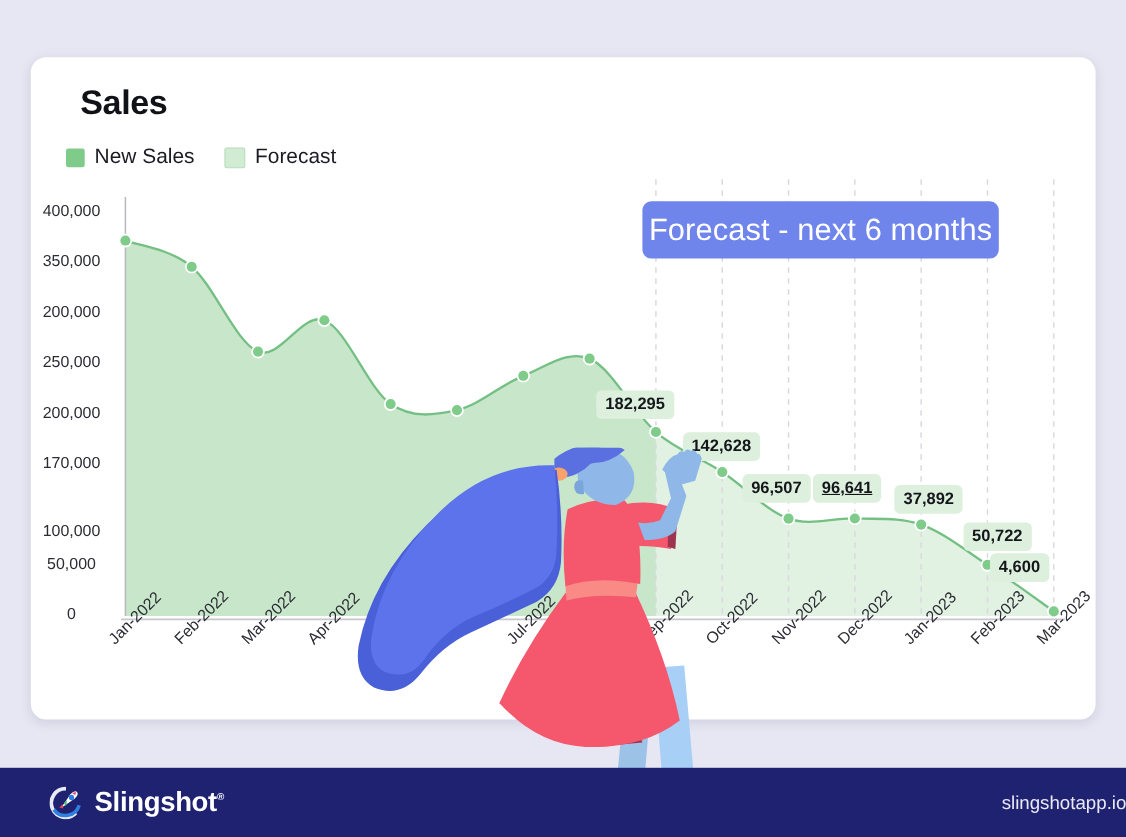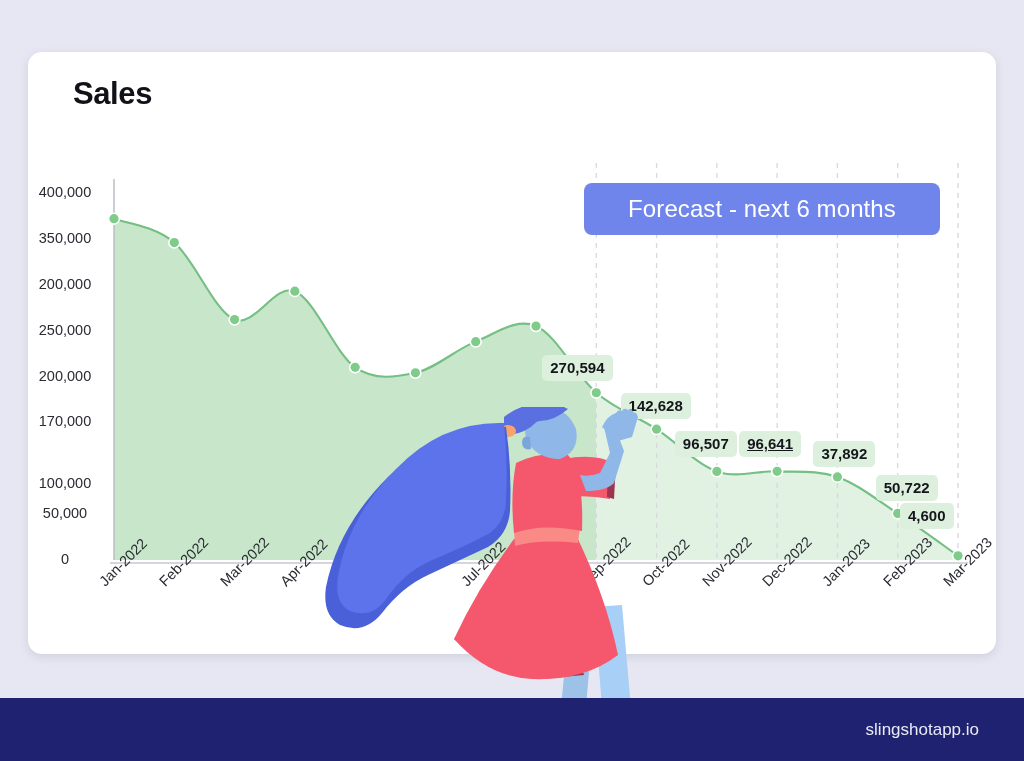--- a/index.html
+++ b/index.html
@@ -43,46 +43,56 @@
 
   
   .data-label{
     position:absolute;background:#ddf0dd;border-radius:5px;
     padding:4px 8px 5px;font-size:15px;font-weight:bold;color:#15161c;
     white-space:nowrap;
   }
 
   
   #forecast-callout{
-    position:absolute;left:556px;top:131px;width:356px;height:52px;
+    position:absolute;left:556px;top:131px;width:324px;height:52px;
     background:#6f85ec;border-radius:8px;
     display:flex;align-items:center;justify-content:center;
-    color:#ffffff;font-size:24px;letter-spacing:.1px;
+    color:#ffffff;font-size:28px;letter-spacing:.1px;
   }
 
   
   #illustration{position:absolute;left:290px;top:355px;width:330px;height:406px;pointer-events:none;}
 
   
   #footer{
     position:absolute;left:0;bottom:0;width:1024px;height:63px;
     background:#1f2270;display:flex;align-items:center;
   }
   #brand{display:flex;align-items:center;gap:11px;margin-left:45px;}
   #brand-name{color:#fff;font-size:25px;font-weight:bold;letter-spacing:-.3px;position:relative;}
   #brand-tm{font-size:9px;vertical-align:super;}
-  #footer-url{margin-left:auto;margin-right:45px;color:#e9eaf6;font-size:17px;}
+  #footer-url{margin-left:auto;color:#e9eaf6;font-size:17px;}
 </style>
 </head>
 <body>
 
 <div id="card">
 
   <div id="chart-title">Sales</div>
 
+  <div id="legend">
+    <div class="legend-item">
+      <span class="legend-swatch" style="background:#7ecb8a"></span>
+      <span class="legend-label">New Sales</span>
+    </div>
+    <div class="legend-item">
+      <span class="legend-swatch" style="background:#d2ecd4;border:1px solid #b6dcb9"></span>
+      <span class="legend-label">Forecast</span>
+    </div>
+  </div>
 
   <div id="plot-area">
     <svg id="plot-svg" width="968" height="602">
         <defs>
           <clipPath id="clipA">
             <rect x="80" y="101" width="488.2857142857142" height="447"></rect>
           </clipPath>
           <clipPath id="clipF">
             <rect x="568.2857142857142" y="101" width="367.7142857142858" height="447"></rect>
           </clipPath>
@@ -152,21 +162,21 @@
         <div class="x-tick" style="left: 490px; top: 526px;">Aug-2022</div>
         <div class="x-tick" style="left: 550.286px; top: 526px;">Sep-2022</div>
         <div class="x-tick" style="left: 610.571px; top: 526px;">Oct-2022</div>
         <div class="x-tick" style="left: 670.857px; top: 526px;">Nov-2022</div>
         <div class="x-tick" style="left: 731.143px; top: 526px;">Dec-2022</div>
         <div class="x-tick" style="left: 791.429px; top: 526px;">Jan-2023</div>
         <div class="x-tick" style="left: 851.714px; top: 526px;">Feb-2023</div>
         <div class="x-tick" style="left: 912px; top: 526px;">Mar-2023</div>
       </div>
     <div id="data-labels">
-        <div class="data-label" style="left: 514.286px; top: 302.744px;">270,594</div>
+        <div class="data-label" style="left: 514.286px; top: 302.744px;">182,295</div>
         <div class="data-label" style="left: 592.571px; top: 341.139px;">142,628</div>
         <div class="data-label" style="left: 646.857px; top: 379.455px;">96,507</div>
         <div class="data-label" style="left: 711.143px; top: 379.332px; text-decoration: underline;">96,641</div>
         <div class="data-label" style="left: 785.429px; top: 388.924px;">37,892</div>
         <div class="data-label" style="left: 847.714px; top: 423.463px;">50,722</div>
         <div class="data-label" style="left: 872px; top: 451px;">4,600</div>
       </div>
   </div>
 
   <svg id="illustration" viewBox="0 0 330 406">
@@ -207,16 +217,31 @@
 
     <ellipse cx="190" cy="24" rx="8" ry="6" fill="#f9a26c"></ellipse>
 
     <path d="M188 20 Q120 20 70 70 Q20 120 8 180 Q4 208 22 218 Q46 228 64 206 Q84 180 110 168 Q140 154 170 140 Q190 128 192 104 Q194 62 188 20 Z" fill="#4a60d8"></path>
 
     <path d="M186 16 Q124 14 78 62 Q30 110 20 170 Q16 196 32 204 Q54 212 68 192 Q86 166 112 154 Q146 140 172 126 Q188 114 188 92 Q190 54 186 16 Z" fill="#5c73ec"></path>
   </svg>
 </div>
 
 <div id="footer">
+  <div id="brand">
+    <svg width="30" height="30" viewBox="0 0 30 30">
+      <circle cx="15" cy="15" r="14" fill="#1f2270"></circle>
+      <path d="M15 2 A13 13 0 1 0 24 24" fill="none" stroke="#e9eaf6" stroke-width="3.4"></path>
+      <path d="M4 21 A13 13 0 0 0 27 17" fill="none" stroke="#2f7fe0" stroke-width="3.2"></path>
+      <path d="M10.5 19.5 L19 7 Q23 3 25 5 Q27 7 23 11 L10.5 19.5 Z" fill="#ffffff"></path>
+      <circle cx="20" cy="10" r="2.4" fill="#2f7fe0"></circle>
+      <path d="M12 16 L9 19 L12.5 20 Z" fill="#ef3e5c"></path>
+      <path d="M16 12.5 L13 15 L15 18 Z" fill="#3fbf6f"></path>
+      <path d="M20.5 6 L24 5 L23.5 8 Z" fill="#ef3e5c"></path>
+    </svg>
+    <span id="brand-name">
+      <span>Slingshot</span><span id="brand-tm">®</span>
+    </span>
+  </div>
   <div id="footer-url">slingshotapp.io</div>
 </div>
 
 <div id="forecast-callout" style="left:584px;top:183px;">Forecast - next 6 months</div>
 
 </body></html>

